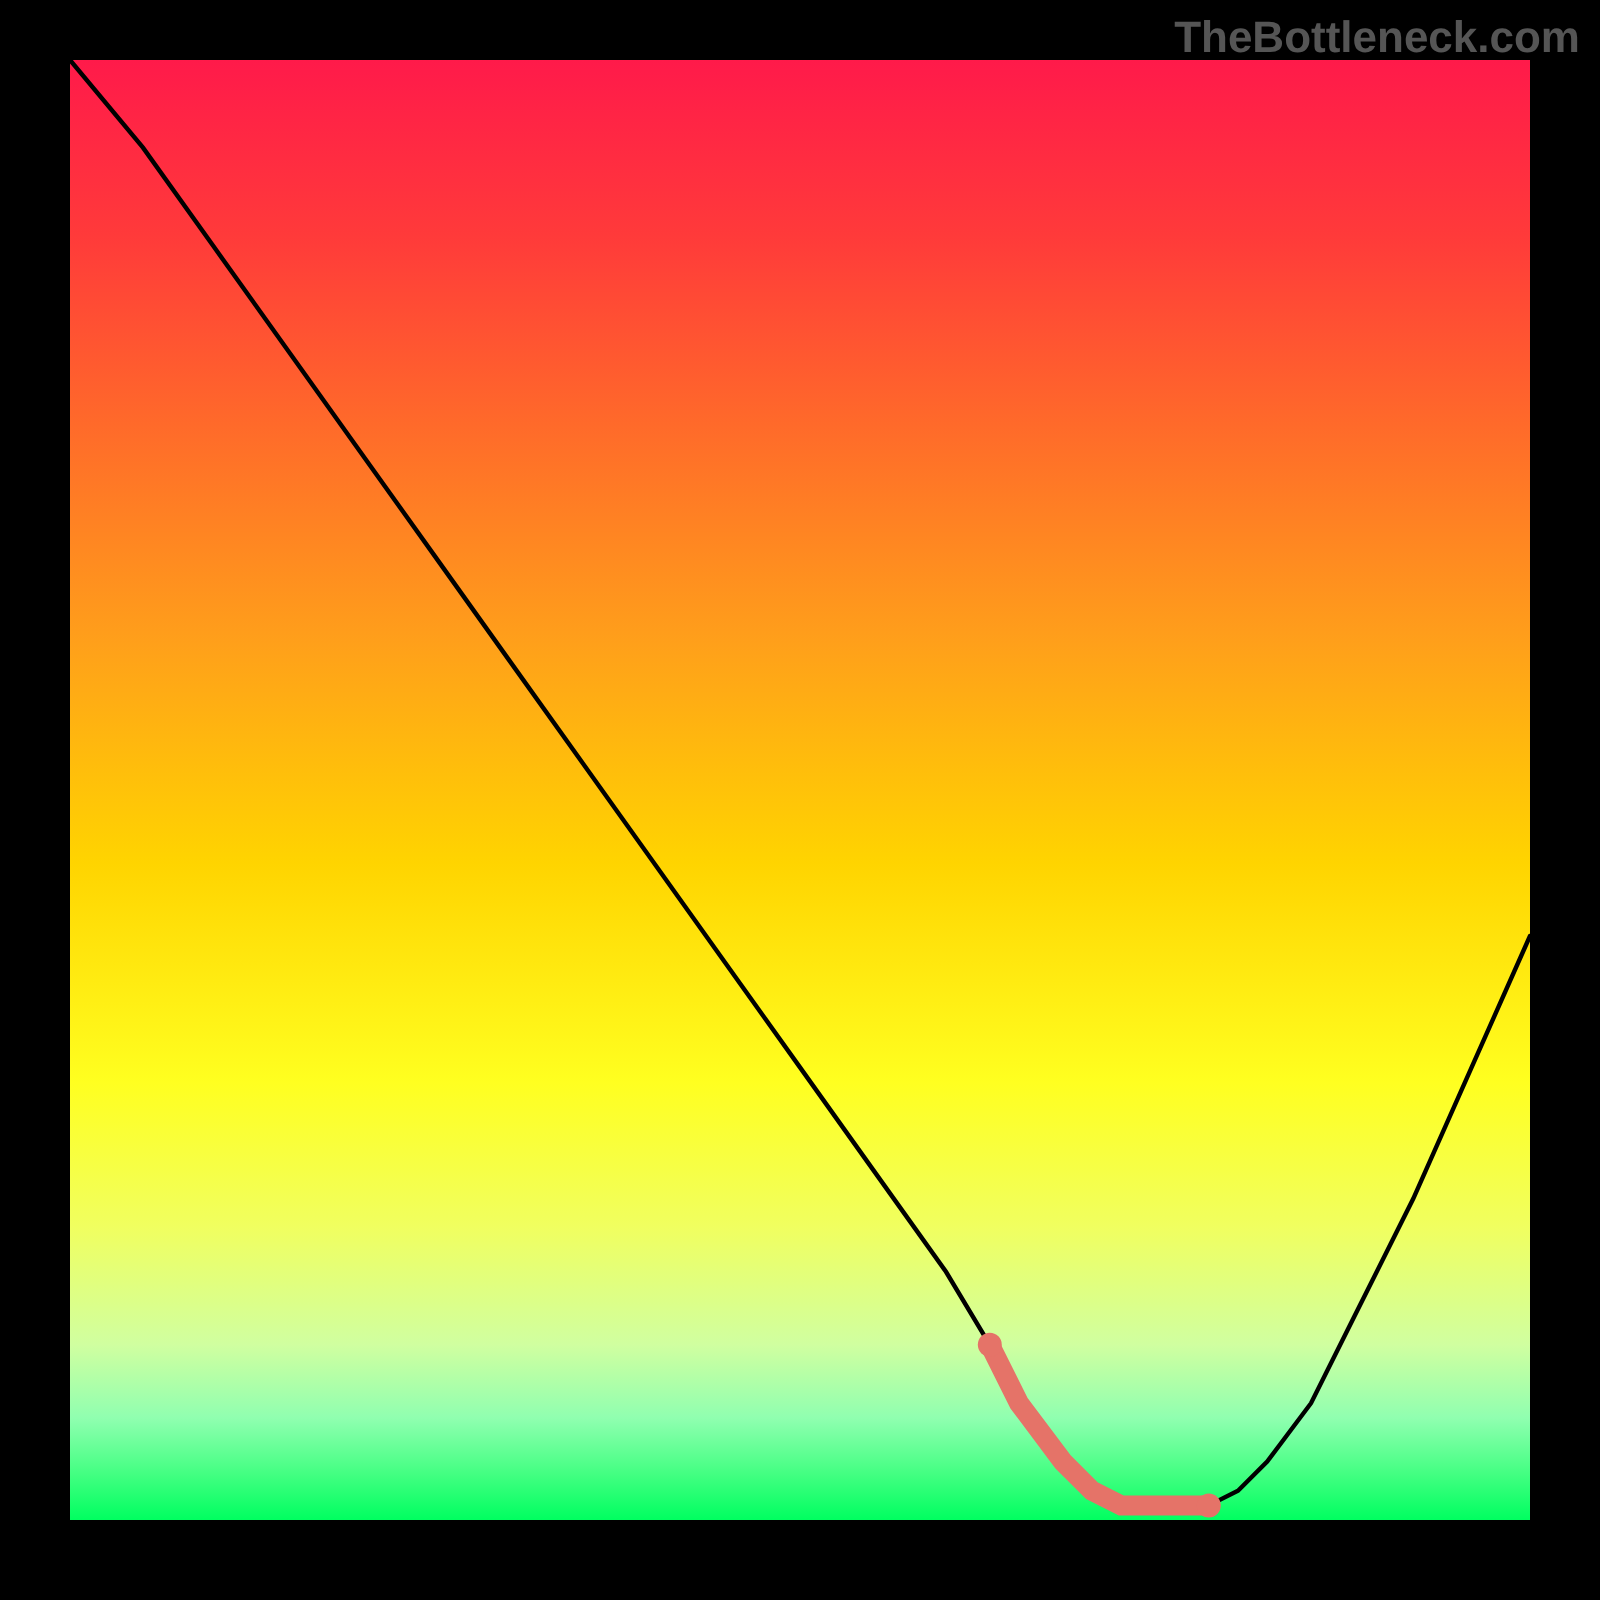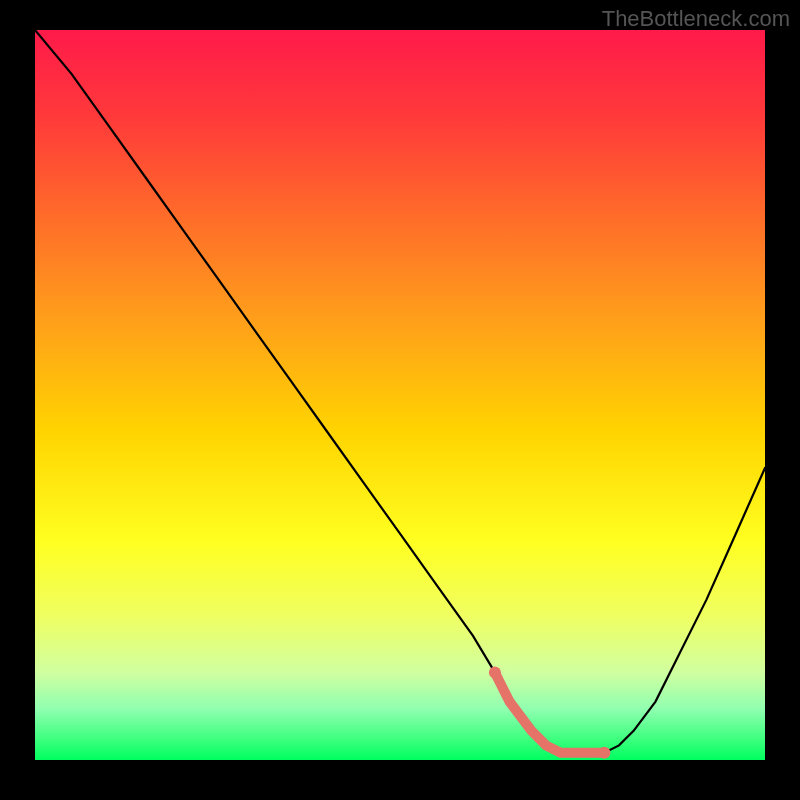--- a/index.html
+++ b/index.html
@@ -10,21 +10,21 @@
     position: relative;
     overflow: hidden;
     font-family: Arial, sans-serif;
   }
   .watermark {
     position: absolute;
     top: 6px;
     right: 10px;
     color: #555;
     font-size: 22px;
-    font-weight: 400;
+    font-weight: 700;
     z-index: 10;
   }
   .plot-area {
     position: absolute;
     left: 35px;
     top: 30px;
     width: 730px;
     height: 730px;
     background: linear-gradient(to bottom,
       #ff1a4a 0%,

